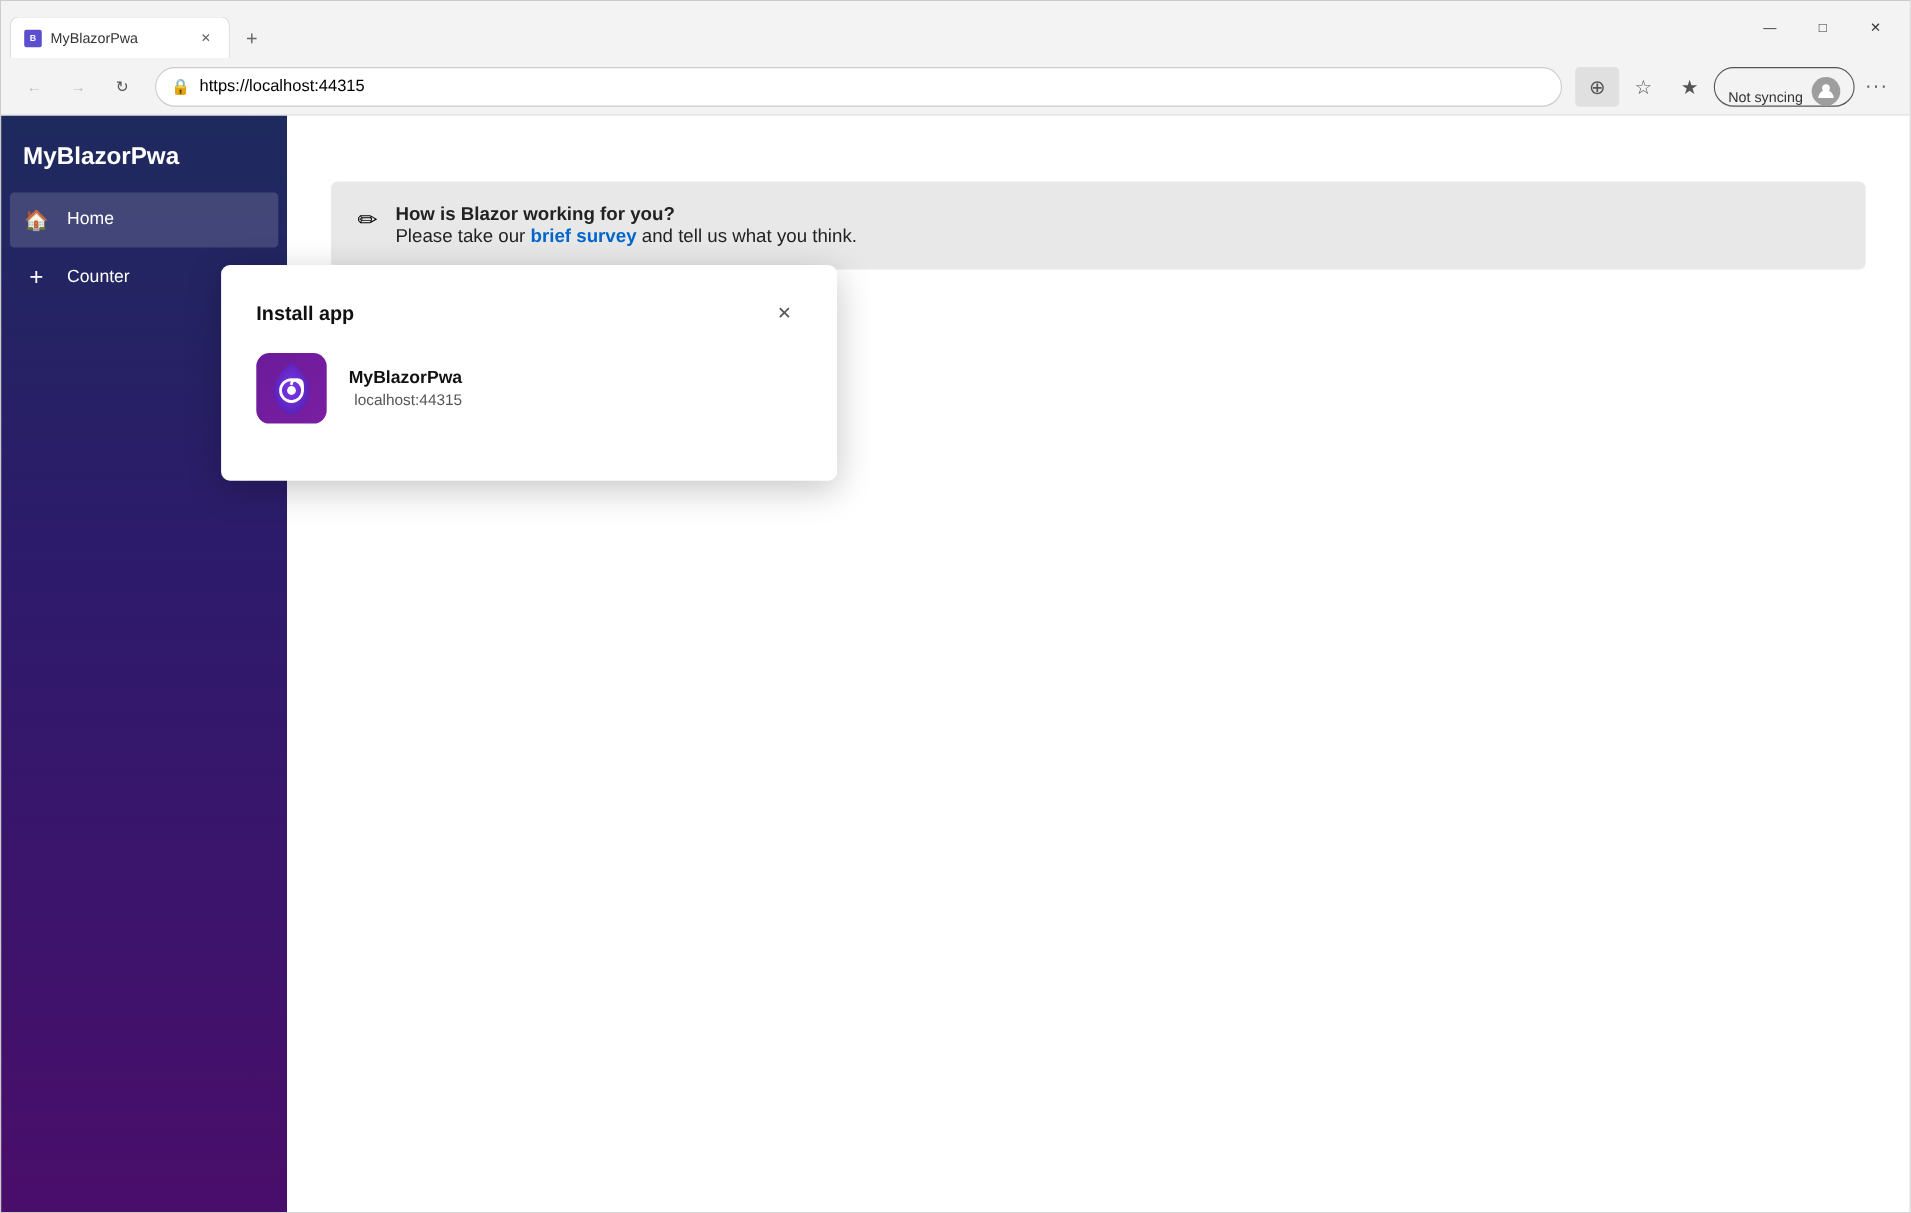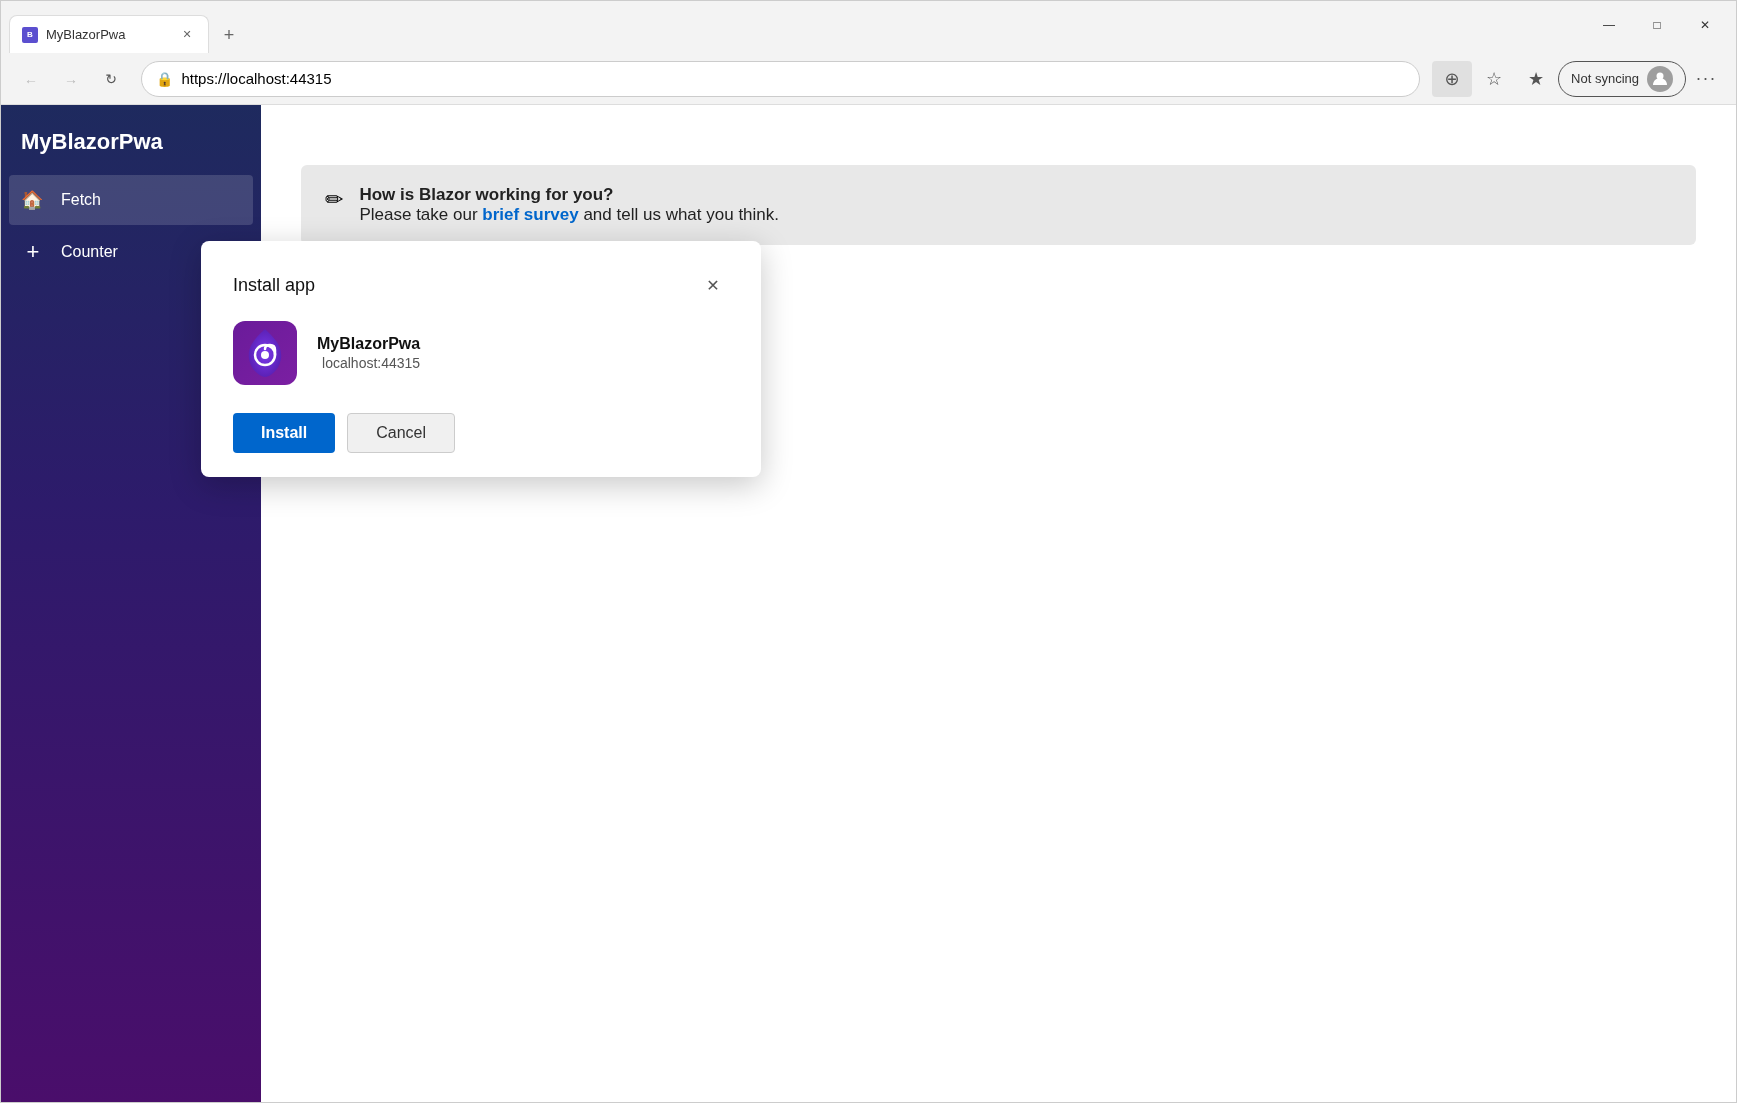--- a/index.html
+++ b/index.html
@@ -188,21 +188,21 @@
       font-size: 16px;
       cursor: pointer;
     }
     .toolbar-btn.transparent { background: transparent; }
 
     .not-syncing-btn {
       height: 36px;
       border: 1.5px solid #555;
       border-radius: 18px;
       display: flex;
-      align-items: center;
+      align-items: flex-end;
       padding: 0 12px;
       gap: 8px;
       cursor: pointer;
       background: transparent;
       font-size: 13px;
       color: #333;
       white-space: nowrap;
     }
 
     .profile-circle {
@@ -356,21 +356,21 @@
 
     .dialog-header {
       display: flex;
       align-items: center;
       justify-content: space-between;
       margin-bottom: 20px;
     }
 
     .dialog-title {
       font-size: 18px;
-      font-weight: 400;
+      font-weight: 700;
       color: #111;
     }
 
     .dialog-close-btn {
       width: 32px;
       height: 32px;
       border: none;
       background: transparent;
       font-size: 16px;
       color: #555;
@@ -489,21 +489,21 @@
     </div>
   </div>
 
   <div class="app-content">
 
     <div class="sidebar">
       <div class="app-title">MyBlazorPwa</div>
 
       <div class="nav-item active">
         <span class="nav-icon">🏠</span>
-        <span>Fetch</span>
+        <span>Home</span>
       </div>
 
       <div class="nav-item">
         <span class="nav-icon" style="font-size:22px; font-weight:300;">+</span>
         <span>Counter</span>
       </div>
 
     </div>
 
     <div class="main-page">
@@ -547,21 +547,17 @@
               <path d="M38 30 L38 25 Q38 20 33 20 Q28 20 28 24" fill="none" stroke="white" stroke-width="2.5" stroke-linecap="round"></path>
             </svg>
           </div>
 
           <div class="app-details">
             <div class="app-name">MyBlazorPwa</div>
             <div class="app-url">localhost:44315</div>
           </div>
         </div>
 
-        <div class="dialog-actions">
-          <button class="btn-install">Install</button>
-          <button class="btn-cancel">Cancel</button>
-        </div>
       </div>
     </div>
 
   </div>
 </div>
 
 </body></html>

